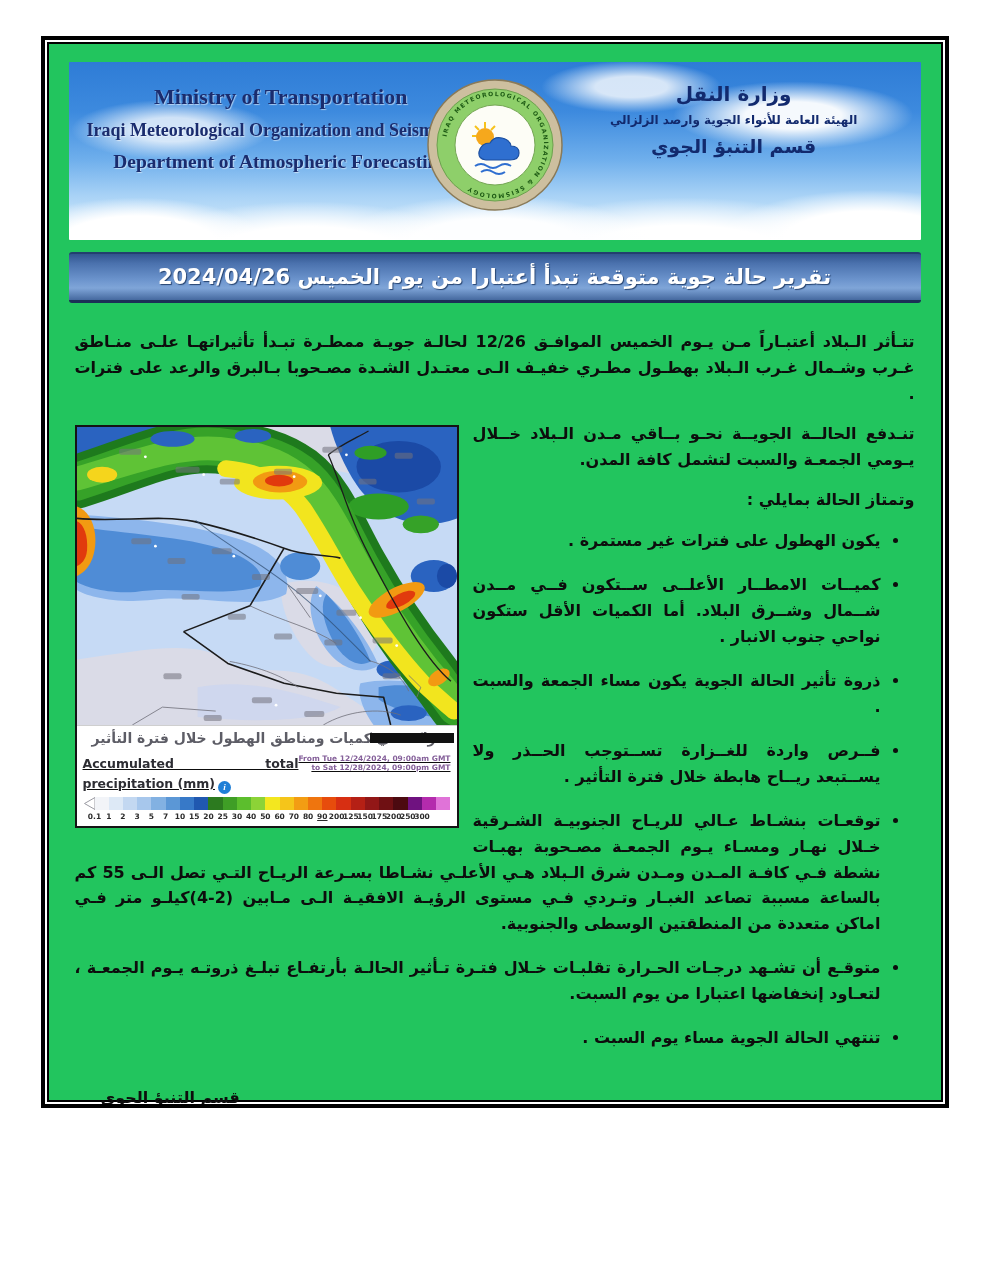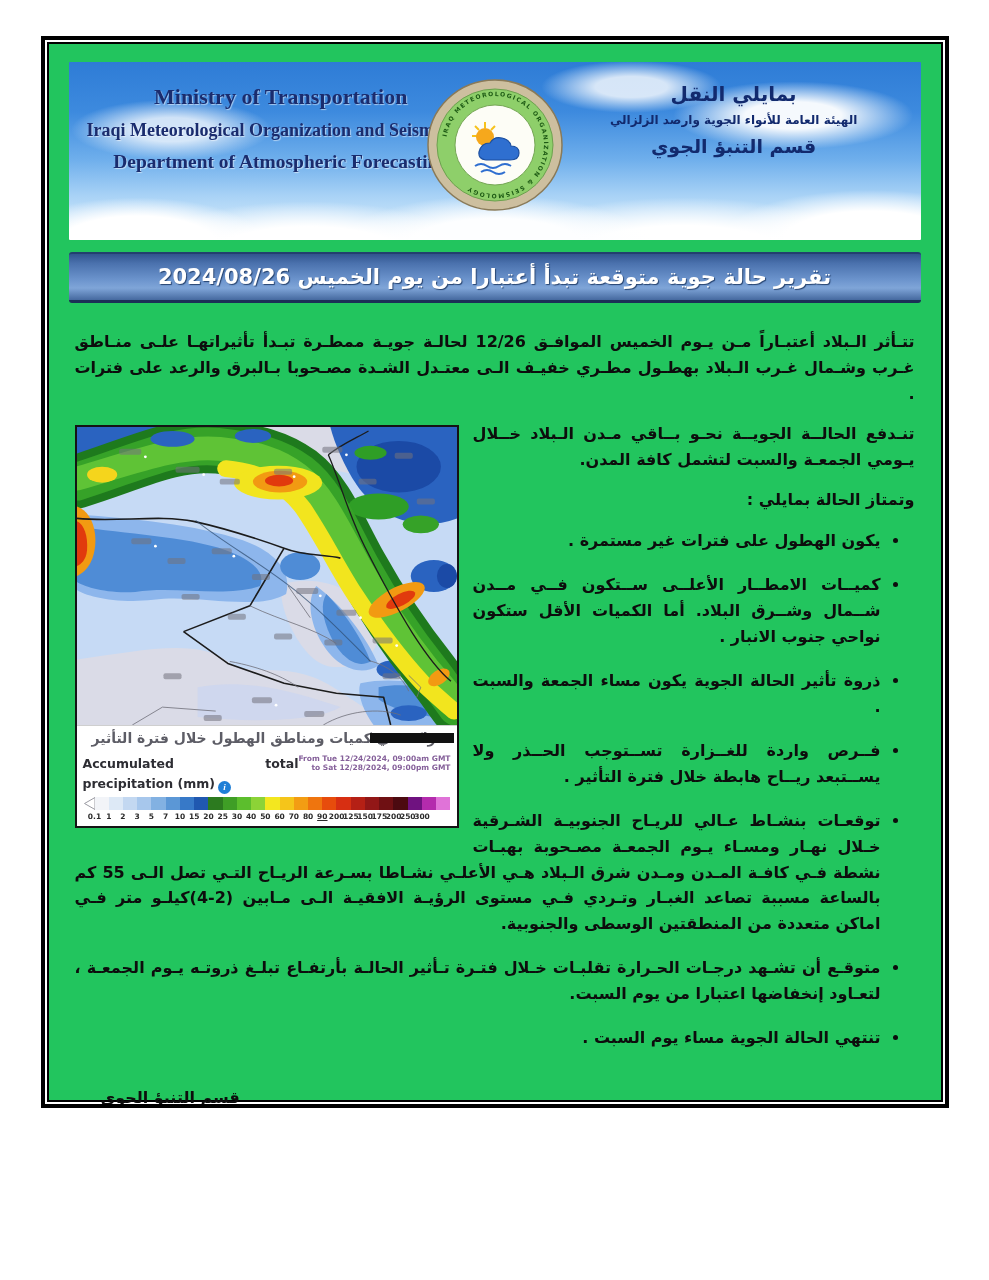--- a/index.html
+++ b/index.html
@@ -68,21 +68,21 @@
     margin:4px 14px 10px 0;direction:ltr;
   }
   .map-art{display:block;width:100%;height:298px;}
   .map-caption{
     position:relative;height:25px;background:#fff;display:flex;align-items:center;justify-content:center;
     border-top:1px solid #cfcfcf;
   }
   .map-caption .cap{direction:rtl;font-size:14px;font-weight:bold;color:#5d5d66;white-space:nowrap;}
   .map-caption .wm{position:absolute;right:3px;top:7px;width:84px;height:10px;background:#111;}
   .legend{padding:3px 6px 5px;background:#fff;}
-  .legend-top{display:flex;align-items:flex-start;justify-content:flex-end;}
+  .legend-top{display:flex;align-items:flex-start;justify-content:flex-end;text-decoration:underline;}
   .legend-title{font-size:12.5px;font-weight:bold;color:#2d2d33;font-family:"DejaVu Sans",sans-serif;}
   .info-dot{
     display:inline-block;width:13px;height:13px;border-radius:50%;background:#1f7fd6;color:#fff;
     font-size:9px;line-height:13px;text-align:center;font-weight:bold;vertical-align:-2px;margin-left:3px;
     font-family:"Liberation Serif",serif;font-style:italic;
   }
   .legend-dates{font-size:7.5px;line-height:1.2;color:#85609a;text-align:right;white-space:nowrap;}
   .scale{margin-top:3px;}
   .scale-row{display:flex;align-items:stretch;height:13px;}
   .scale-arrow{width:12px;flex:0 0 12px;}
@@ -128,28 +128,28 @@
           <path d="M54,74 q2,-9 11,-9 q4,-7 12,-5 q8,2 9,8 q8,0 8,7 q0,7 -9,7 l-24,0 q-8,-1 -7,-8 z" fill="#2f6fd0" stroke="#1c4fa0" stroke-width="1.2"></path>
         </g>
         <g stroke="#2f6fd0" fill="none" stroke-width="2">
           <path d="M50,88 q6,-4 12,0 q6,4 12,0 q6,-4 12,0"></path>
           <path d="M56,94 q6,-4 12,0 q6,4 12,0"></path>
         </g>
       </svg>
     </div>
 
     <div class="hdr-ar">
-      <div class="a1">بمايلي النقل</div>
+      <div class="a1">وزارة النقل</div>
       <div class="a2">الهيئة العامة للأنواء الجوية وارصد الزلزالي</div>
       <div class="a3">قسم التنبؤ الجوي</div>
     </div>
   </div>
 
   <div class="titlebar">
-    <div class="t">تقرير حالة جوية متوقعة تبدأ أعتبارا من يوم الخميس 2024/08/26</div>
+    <div class="t">تقرير حالة جوية متوقعة تبدأ أعتبارا من يوم الخميس 2024/04/26</div>
   </div>
 
   <div class="doc-body">
 
     <p>تتـأثر الـبلاد أعتبـاراً مـن يـوم الخميس الموافـق 12/26 لحالـة جويـة ممطـرة تبـدأ تأثيراتهـا علـى منـاطق غـرب وشـمال غـرب الـبلاد بهطـول مطـري خفيـف الـى معتـدل الشـدة مصـحوبا بـالبرق والرعد على فترات .</p>
 
     <figure class="map-fig" style="margin-left:0;margin-block:4px 10px;">
       <svg class="map-art" viewBox="0 0 378 300" preserveAspectRatio="none">
         <rect width="378" height="300" fill="#dadbe7"></rect>
         <g>

